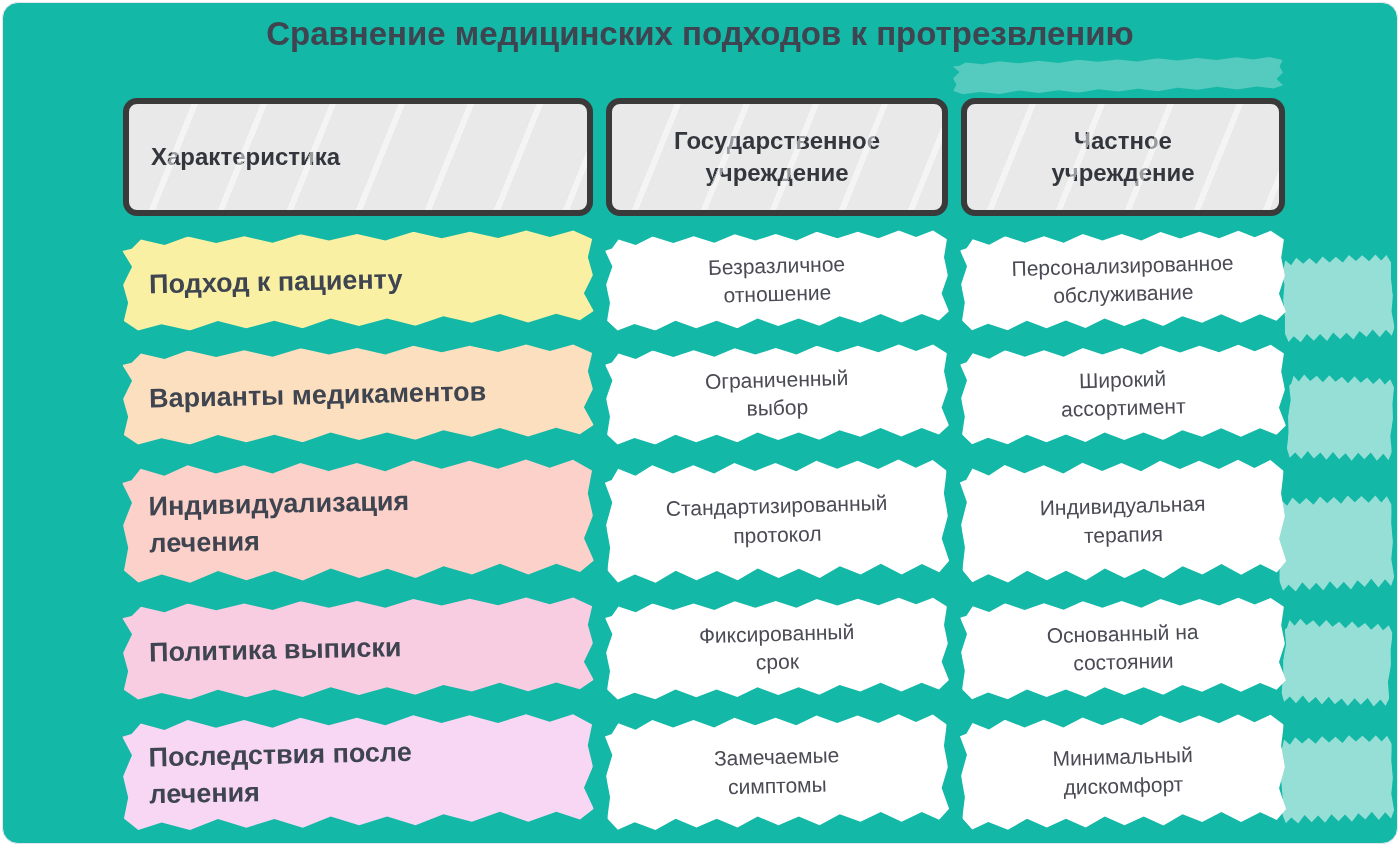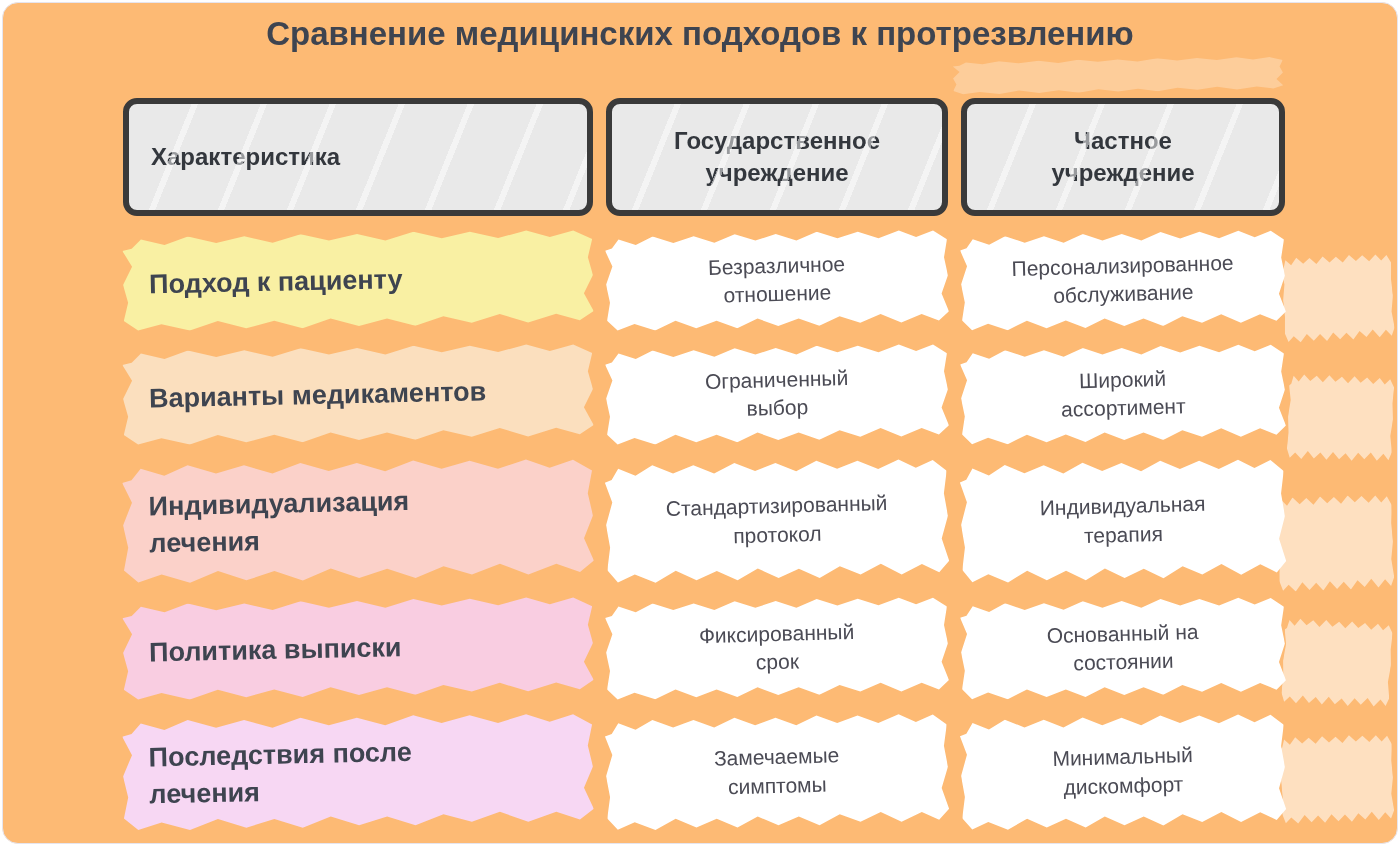--- a/index.html
+++ b/index.html
@@ -7,21 +7,21 @@
   body {
     font-family: "Liberation Sans", sans-serif;
     background: #ffffff;
     overflow: hidden;
   }
   .page {
     position: relative;
     width: 1396px;
     height: 842px;
     margin: 2px;
-    background: #fdba74;
+    background: #14b8a6;
     border: 1px solid #e6e5ee;
     border-radius: 16px;
     overflow: hidden;
   }
   
   .bg-mark {
     position: absolute;
     background: rgba(255,255,255,.55);
     clip-path: polygon(2% 14%,4% 5%,9% 11%,14% 3%,20% 10%,26% 4%,32% 11%,38% 3%,44% 10%,50% 4%,56% 11%,62% 3%,68% 10%,74% 4%,80% 11%,86% 4%,91% 11%,96% 5%,100% 14%,99% 32%,100% 50%,98% 68%,100% 86%,97% 95%,92% 88%,86% 96%,80% 87%,74% 95%,68% 88%,62% 97%,56% 89%,50% 96%,44% 88%,38% 97%,32% 89%,26% 96%,20% 88%,14% 97%,8% 90%,3% 96%,0% 86%,1% 68%,0% 50%,2% 32%,0% 16%);
   }

